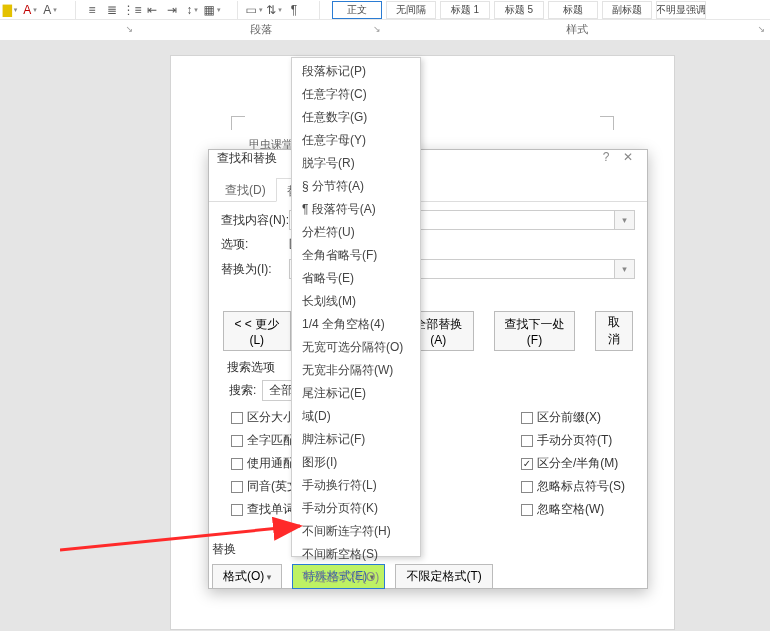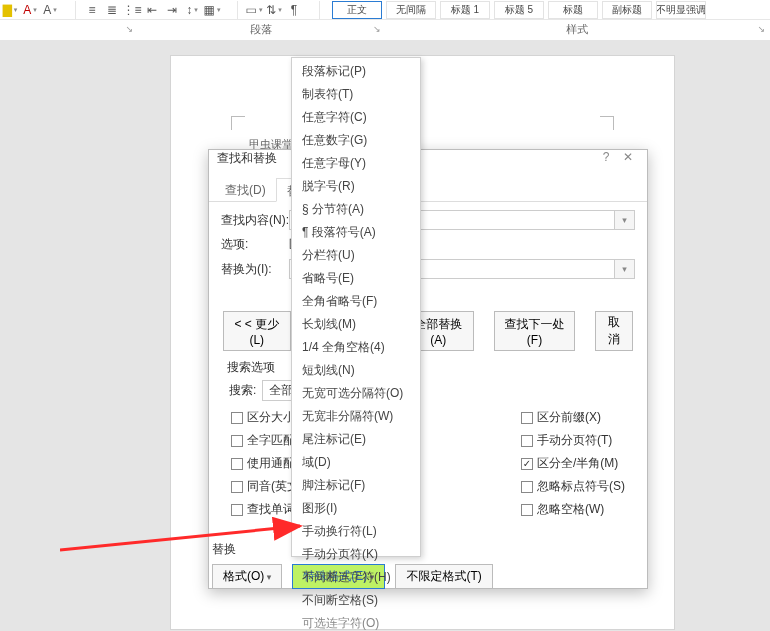--- a/index.html
+++ b/index.html
@@ -215,33 +215,31 @@
     <div class="btns">
       <button class="btn drop">格式(O)</button>
       <button class="btn drop highlight">特殊格式(E)</button>
       <button class="btn">不限定格式(T)</button>
     </div>
   </div>
 </div>
 
 <div class="menu" id="menu">
     <div class="item">段落标记(P)</div>
-    <div class="item">制表符(T)</div>
     <div class="item">任意字符(C)</div>
     <div class="item">任意数字(G)</div>
     <div class="item">任意字母(Y)</div>
     <div class="item">脱字号(R)</div>
     <div class="item">§ 分节符(A)</div>
     <div class="item">¶ 段落符号(A)</div>
     <div class="item">分栏符(U)</div>
+    <div class="item">全角省略号(F)</div>
     <div class="item">省略号(E)</div>
-    <div class="item">全角省略号(F)</div>
     <div class="item">长划线(M)</div>
     <div class="item">1/4 全角空格(4)</div>
-    <div class="item">短划线(N)</div>
     <div class="item">无宽可选分隔符(O)</div>
     <div class="item">无宽非分隔符(W)</div>
     <div class="item">尾注标记(E)</div>
     <div class="item">域(D)</div>
     <div class="item">脚注标记(F)</div>
     <div class="item">图形(I)</div>
     <div class="item">手动换行符(L)</div>
     <div class="item">手动分页符(K)</div>
     <div class="item">不间断连字符(H)</div>
     <div class="item">不间断空格(S)</div>

